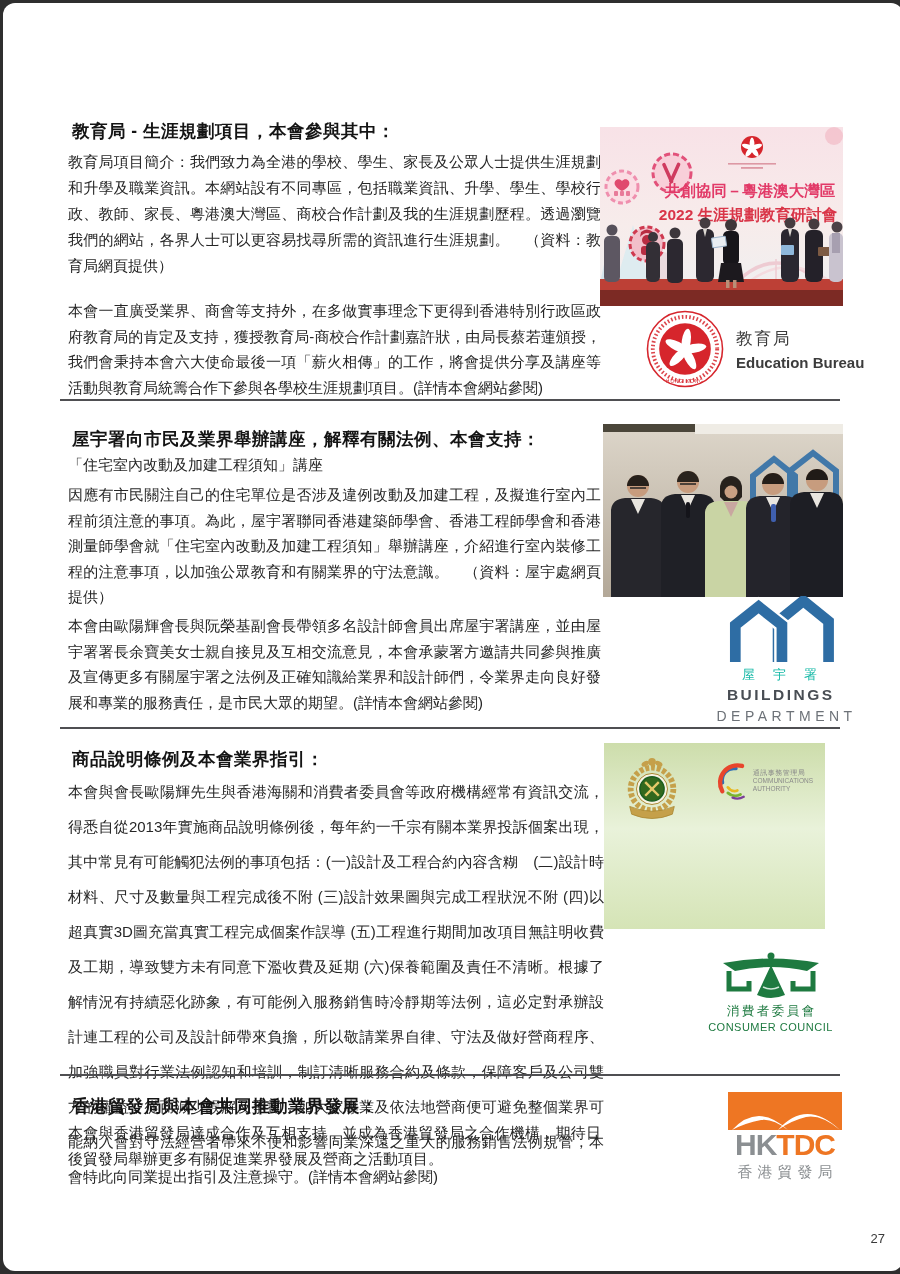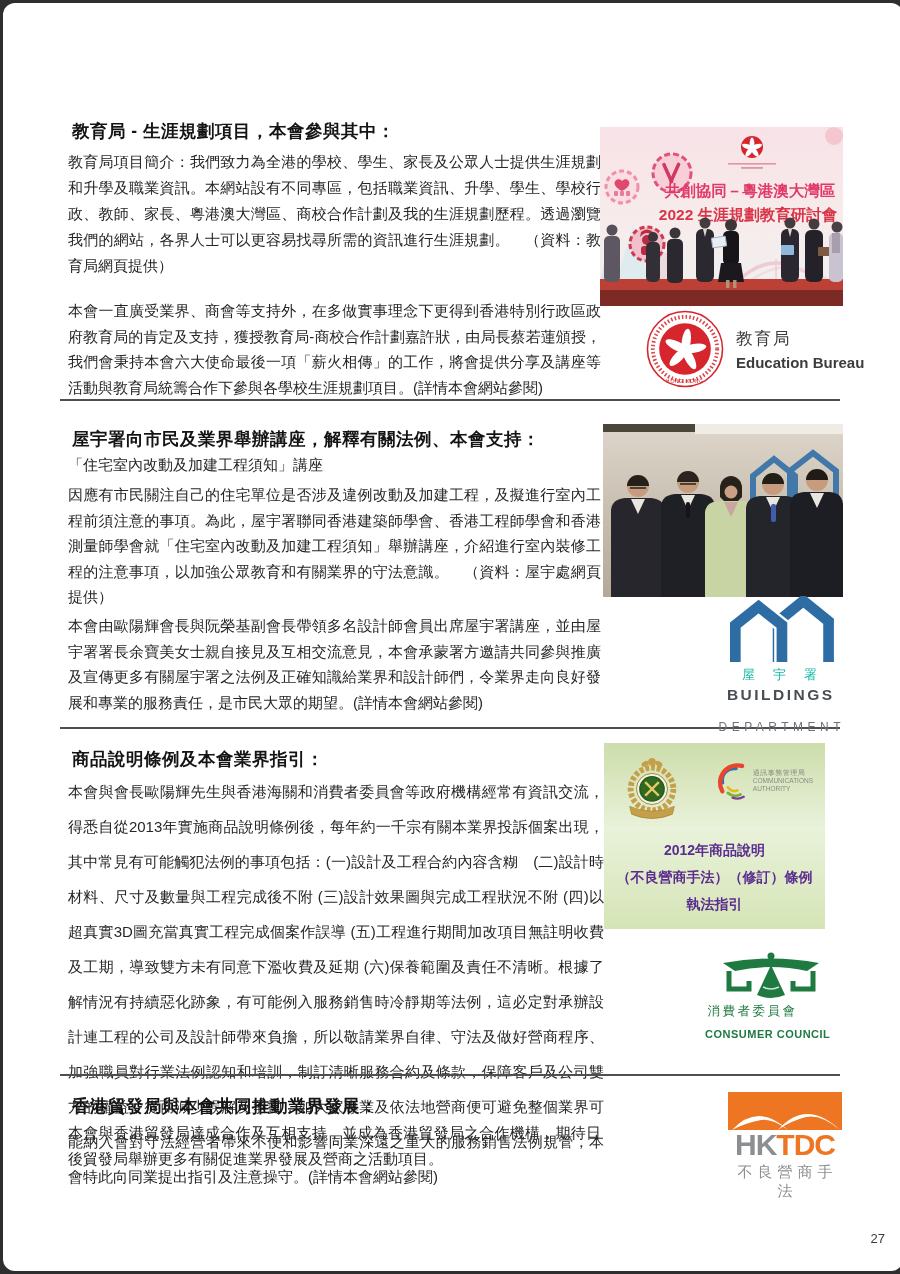--- a/index.html
+++ b/index.html
@@ -17,35 +17,35 @@
   .pagenum{position:absolute;left:845px;top:1231px;width:40px;text-align:right;
            font-size:13px;color:#3a3a3a;}
   
   .edb{left:646px;top:310px;display:flex;align-items:center;gap:12px;justify-content:space-between;}
   .edb-zh{font-size:16.5px;color:#3c3c3c;font-weight:500;letter-spacing:2px;}
   .edb-en{font-size:15px;color:#3c3c3c;font-weight:700;margin-top:4px;}
   
   .bd{left:712px;top:596px;width:135px;text-align:center;}
   .bd-zh{font-size:13px;color:#14b8a6;letter-spacing:18px;padding-left:18px;margin-top:2px;}
   .bd-en1{font-size:15.5px;font-weight:700;color:#484d53;letter-spacing:2.5px;padding-left:2.5px;margin-top:2px;}
-  .bd-en2{font-size:12px;color:#6d7278;letter-spacing:4.5px;padding-left:4.5px;margin-top:16px;}
+  .bd-en2{font-size:14px;color:#6d7278;letter-spacing:4.5px;padding-left:4.5px;margin-top:4px;}
   
   .gbox{left:604px;top:743px;width:221px;height:186px;
         background:linear-gradient(180deg,#cdddab 0%,#e9f2da 46%,#d5e4b6 100%);}
   .gbox-logos{display:flex;justify-content:space-between;align-items:flex-start;
               padding:12px 12px 0 16px;}
   .ca-wrap{display:flex;align-items:center;gap:3px;margin-top:6px;}
   .ca-text{font-size:6.5px;line-height:8px;color:#8a8a8a;}
   .ca-text .zh{font-size:7px;letter-spacing:0.5px;}
   .gbox-text{margin-top:16px;text-align:center;font-size:14px;font-weight:700;
              color:#5b2d8e;line-height:27px;}
   
-  .cc{left:705px;top:951px;width:131px;text-align:left;}
+  .cc{left:705px;top:951px;width:131px;text-align:center;}
   .cc-zh{font-size:12.5px;color:#1e7a40;letter-spacing:2.5px;padding-left:2.5px;margin-top:4px;}
-  .cc-en{font-size:11px;font-weight:700;color:#1e7a40;letter-spacing:0.5px;margin-top:8px;}
+  .cc-en{font-size:11px;font-weight:400;color:#1e7a40;letter-spacing:0.5px;margin-top:1px;}
   
   .hktdc{left:726px;top:1092px;width:118px;text-align:center;}
   .hktdc-word{font-size:30px;font-weight:700;letter-spacing:-1px;line-height:30px;margin-top:0px;}
   .hktdc-hk{color:#8b8f92;}
   .hktdc-tdc{color:#ee7623;}
   .hktdc-zh{font-size:15px;color:#8b8f92;letter-spacing:5px;padding-left:5px;margin-top:3px;}
 </style>
 </head>
 <body>
 
@@ -290,25 +290,20 @@
           <path d="M20,40 A14,14 0 0 0 36,42" stroke="#7ab530" stroke-width="3.5" fill="none" stroke-linecap="round"></path>
           <path d="M26,46 A16,16 0 0 0 40,45" stroke="#7b3f98" stroke-width="3" fill="none" stroke-linecap="round"></path>
         </svg>
         <div class="ca-text">
           <div class="zh">通訊事務管理局</div>
           <div>COMMUNICATIONS</div>
           <div>AUTHORITY</div>
         </div>
       </div>
     </div>
-    <div class="gbox-text">
-      <div>2012年商品說明</div>
-      <div>（不良營商手法）（修訂）條例</div>
-      <div>執法指引</div>
-    </div>
   </div>
 
   <div class="abs cc">
     <svg width="100" height="48" viewBox="0 0 100 48" style="display:block;margin:0 auto;">
       <g fill="#1e7a40">
         <circle cx="50" cy="5" r="3.5"></circle>
         <path d="M2,12 Q50,3 98,12 L86,20 Q50,12 14,20 Z"></path>
         <path d="M50,14 L36,44 Q50,50 64,44 Z"></path>
       </g>
       <path d="M42,36 Q50,40 58,36" stroke="#cfe7d8" stroke-width="1.5" fill="none"></path>
@@ -321,17 +316,17 @@
 
   <div class="abs hktdc">
     <svg width="114" height="38" viewBox="0 0 114 38" style="display:block;margin:0 auto;">
       <rect width="114" height="38" fill="#ee7623"></rect>
       <path d="M4,38 Q30,10 60,38 Q44,26 33,28 Q17,31 4,38 Z" fill="#ffffff"></path>
       <path d="M50,38 Q78,6 112,38 Q93,22 78,25 Q62,29 50,38 Z" fill="#ffffff"></path>
     </svg>
     <div class="hktdc-word">
       <span class="hktdc-hk">HK</span><span class="hktdc-tdc">TDC</span>
     </div>
-    <div class="hktdc-zh">不良營商手法</div>
+    <div class="hktdc-zh">香港貿發局</div>
   </div>
 
   <div class="pagenum">27</div>
 </div>
 
 </body></html>

